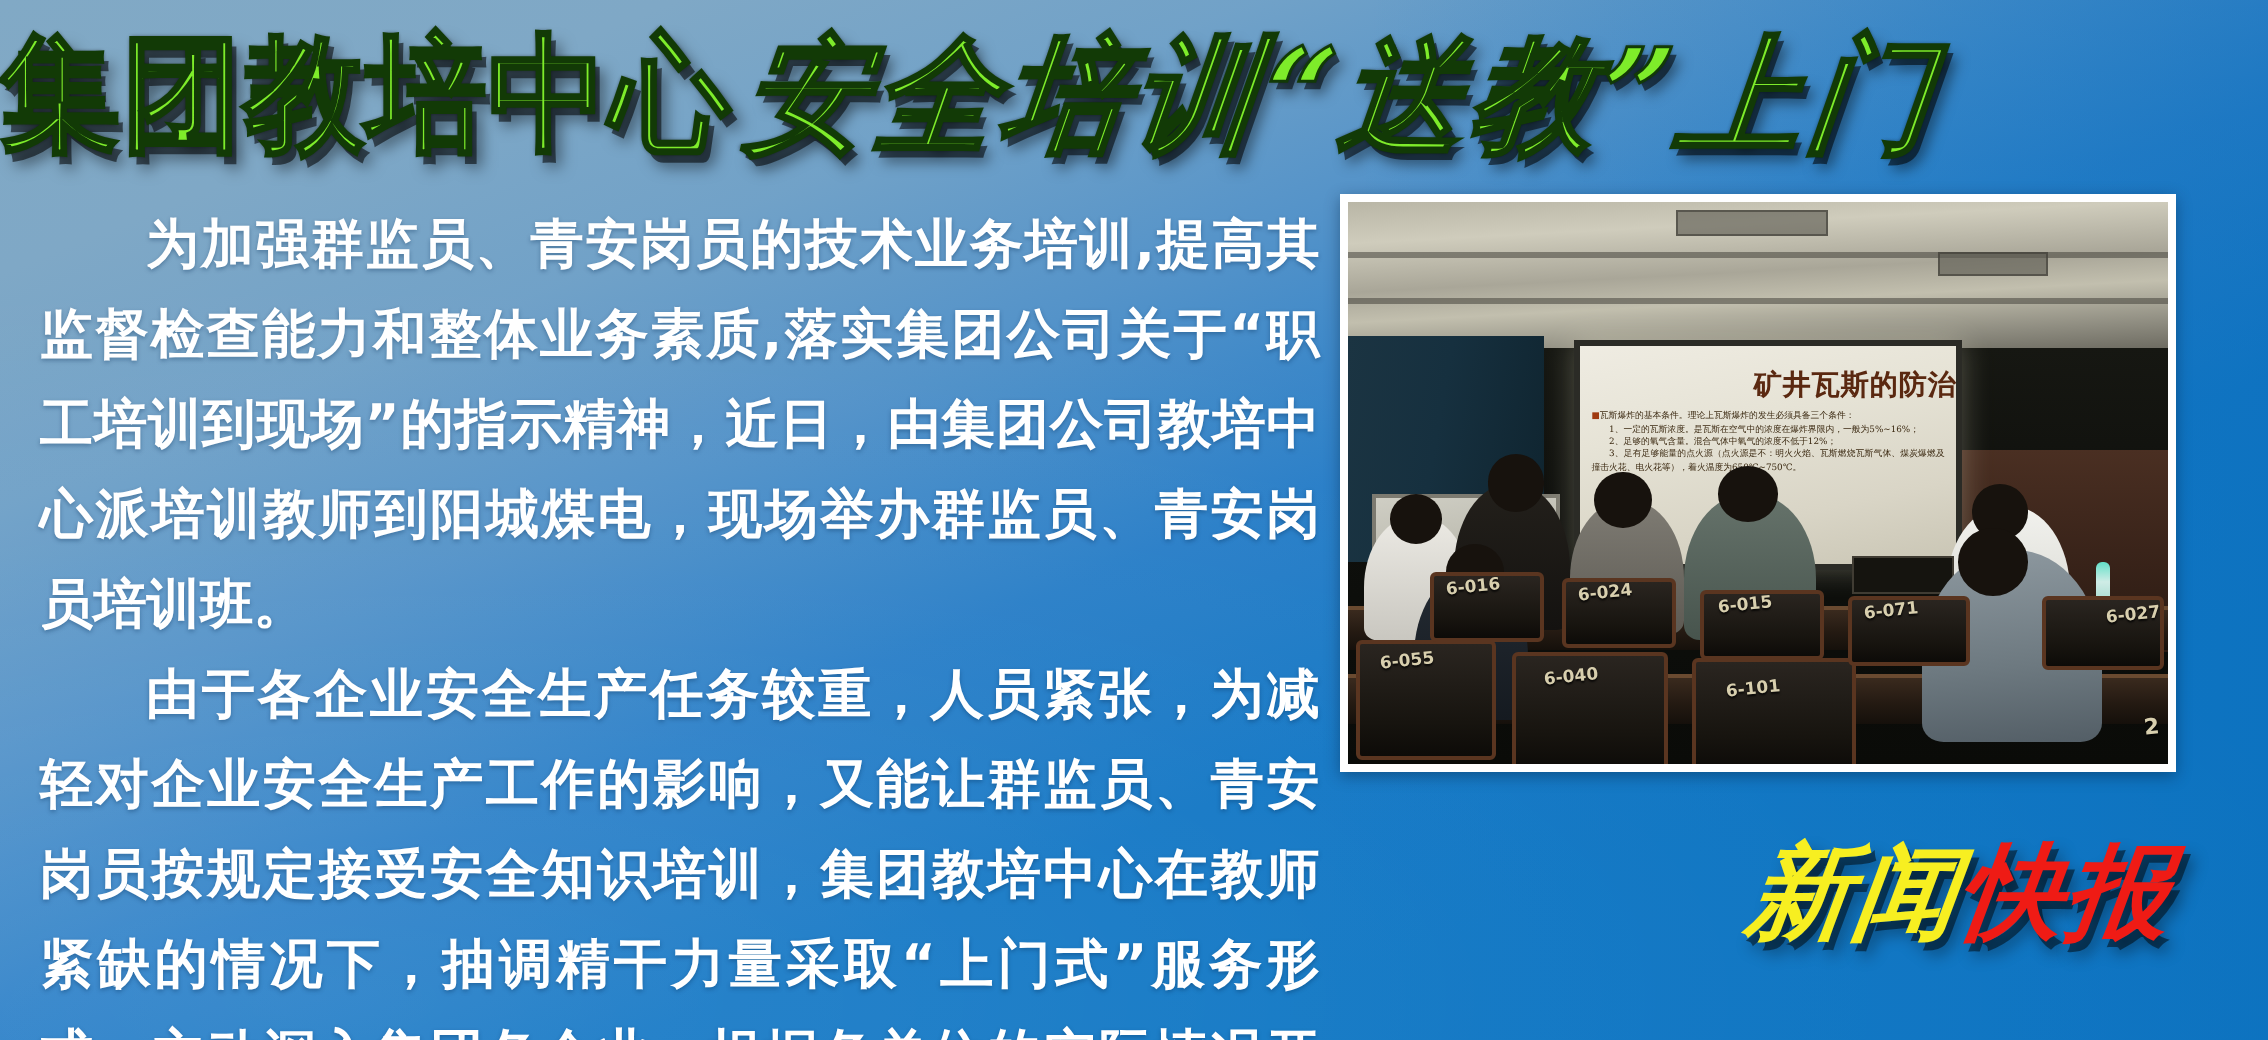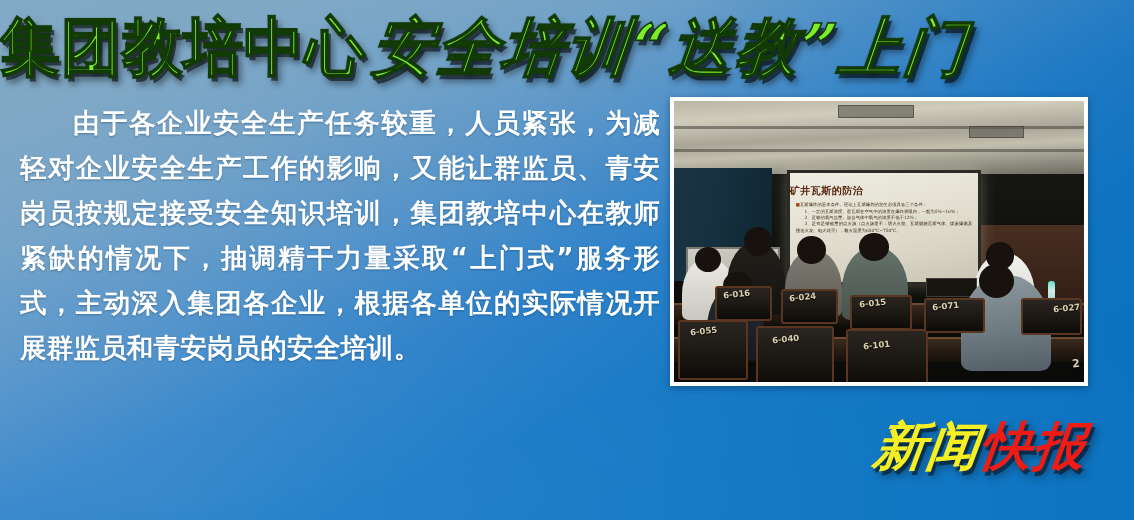--- a/index.html
+++ b/index.html
@@ -103,23 +103,23 @@
     background:linear-gradient(180deg,#4a2f22 0%,#3a241a 50%,#2a1a12 100%);}
   
   .ph-screen{
     position:absolute;left:27.5%;top:24.5%;width:46%;height:39%;
     background:linear-gradient(168deg,#efece2 0%,#e6e3d6 35%,#d9d5c6 72%,#c9c5b4 100%);
     border:3px solid #2b2b26;
     box-shadow:0 0 14px rgba(255,250,220,0.28);
     overflow:hidden;
   }
   .slide-title{
-    margin-top:6%;text-align:left;color:#5a2810;
+    margin-top:6%;text-align:right;color:#5a2810;
     font-family:"DejaVu Serif","Liberation Serif",serif;
-    font-weight:bold;font-size:10px;letter-spacing:0.5px;
+    font-weight:bold;font-size:14px;letter-spacing:0.5px;
   }
   .slide-body{
     margin:4px 6px 0 6px;color:#3c2a12;
     font-family:"DejaVu Serif","Liberation Serif",serif;
     font-size:4.4px;line-height:6.4px;text-align:justify;
   }
   .slide-body .bullet{color:#a03a10;}
   .slide-body .ind{display:block;text-indent:2em;}
   
   .desk{position:absolute;background:linear-gradient(180deg,#3a2a1e 0%,#241a12 55%,#15100b 100%);
@@ -156,20 +156,21 @@
   <div class="bg-wash"></div>
   <div class="bg-vign"></div>
   <div class="bg-right"></div>
 
   <div class="headline">
     <span class="hl-a">集团教培中心</span>
     <span class="hl-b">安全培训“送教”上门</span>
   </div>
 
   <div class="article">
+    <p>为加强群监员、青安岗员的技术业务培训,提高其监督检查能力和整体业务素质,落实集团公司关于“职工培训到现场”的指示精神，近日，由集团公司教培中心派培训教师到阳城煤电，现场举办群监员、青安岗员培训班。</p>
     <p>由于各企业安全生产任务较重，人员紧张，为减轻对企业安全生产工作的影响，又能让群监员、青安岗员按规定接受安全知识培训，集团教培中心在教师紧缺的情况下，抽调精干力量采取“上门式”服务形式，主动深入集团各企业，根据各单位的实际情况开展群监员和青安岗员的安全培训。</p>
   </div>
 
   <div class="photo-frame">
     <div class="photo">
 
       <div class="ph-ceiling"></div>
       <div class="ph-beam" style="left:0;top:9%;width:100%;"></div>
       <div class="ph-beam" style="left:0;top:17%;width:100%;"></div>
       <div class="ph-vent" style="left:40%;top:1.5%;width:18%;height:4%;"></div>

